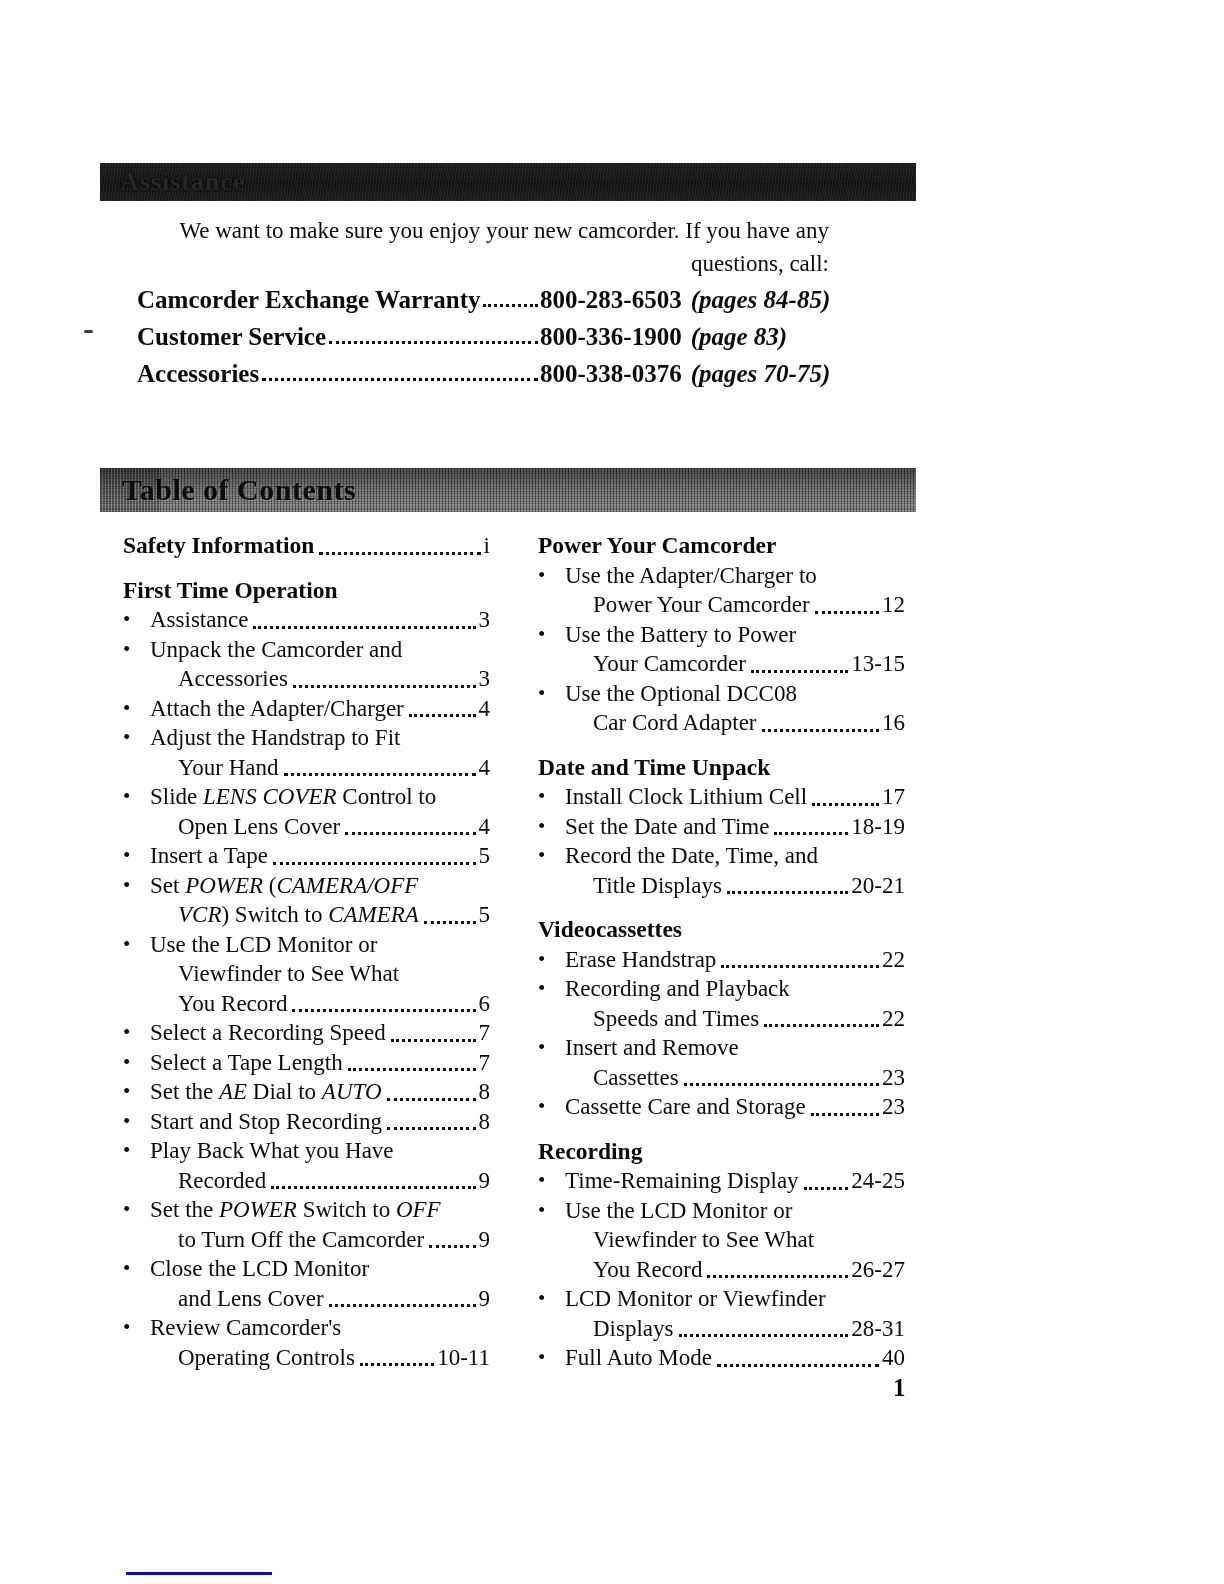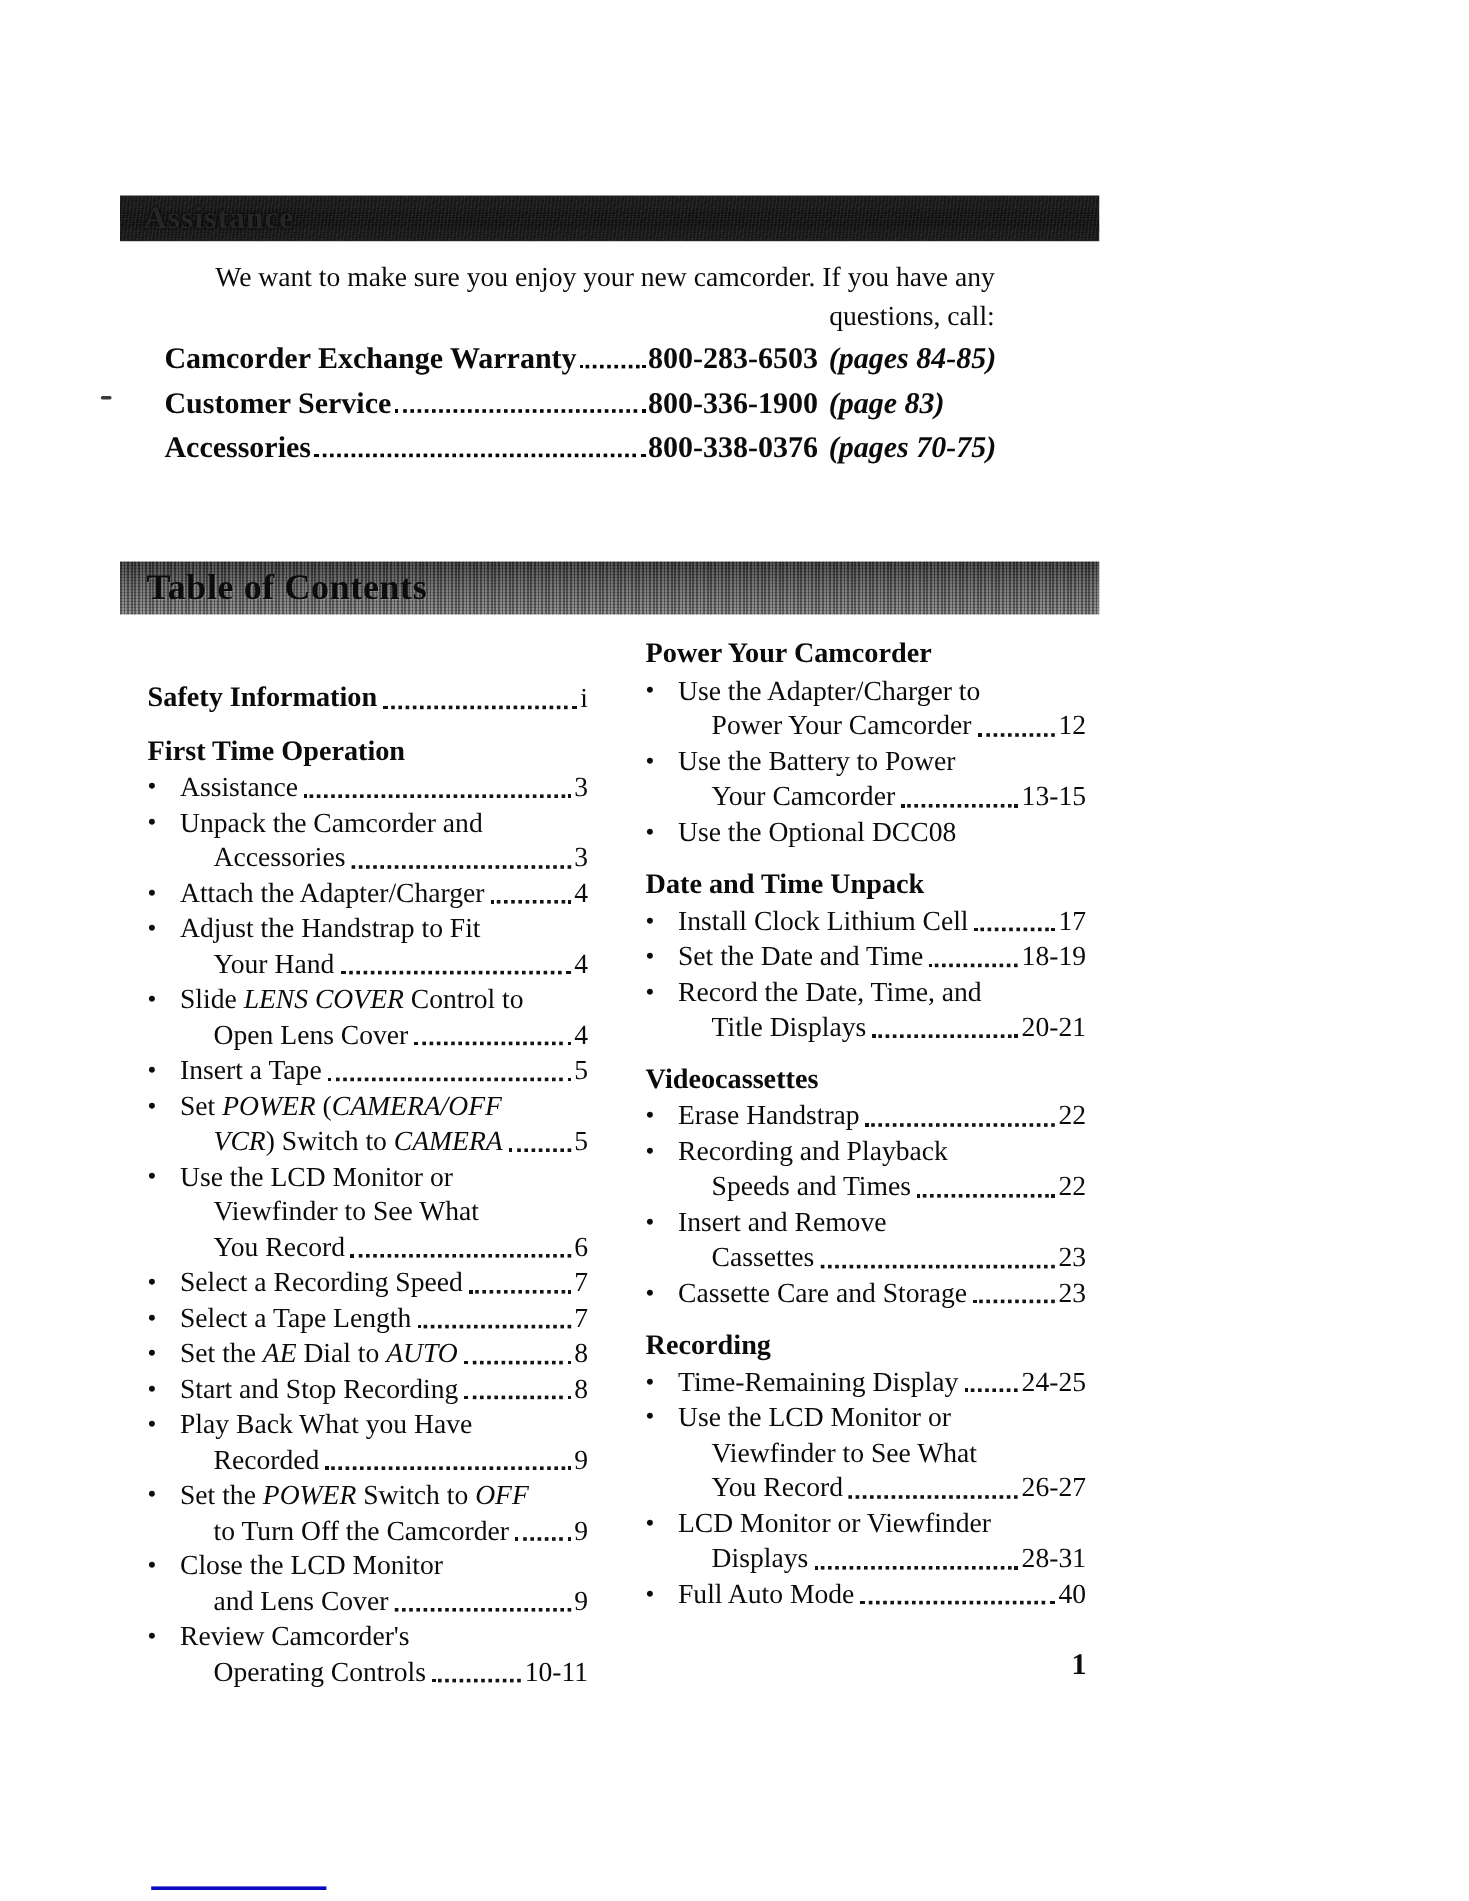--- a/index.html
+++ b/index.html
@@ -36,21 +36,21 @@
   .hl-lead{width:403px;flex:none;display:flex;align-items:flex-end;}
   .hl-dots{flex:1 1 auto;border-bottom:3.5px dotted #050505;margin:0 2px 7px 3px;}
   .hl-ref{font-style:italic;margin-left:9px;}
 
   
   .toc-columns{position:absolute;left:123px;top:531px;width:782px;
     display:flex;gap:48px;font-size:23px;}
   .toc-col{flex:1 1 0;min-width:0;}
   .toc-section + .toc-section{margin-top:15px;}
   .toc-title{font-weight:bold;font-size:23.5px;line-height:29.5px;}
-  .toc-title-row{display:flex;align-items:flex-end;line-height:29.5px;margin-top:36px;}
+  .toc-title-row{display:flex;align-items:flex-end;line-height:29.5px;}
   .toc-line{display:flex;align-items:flex-end;line-height:29.5px;}
   .bullet{flex:none;width:27px;font-size:21px;}
   .cont{padding-left:55px;}
   .toc-text{white-space:nowrap;}
   .leader{flex:1 1 auto;min-width:10px;border-bottom:3px dotted #131313;
     margin:0 3px 6px 5px;}
   .toc-page{flex:none;}
 
   
   .page-number{position:absolute;left:893px;top:1374px;
@@ -296,20 +296,25 @@
               <span class="toc-text">Your Camcorder</span>
               <span class="leader"></span>
               <span class="toc-page">13-15</span>
             </div>
           </div>
           <div class="toc-item">
             <div class="toc-line">
               <span class="bullet">•</span>
               <span class="toc-text">Use the Optional DCC08</span>
             </div>
+            <div class="toc-line cont">
+              <span class="toc-text">Car Cord Adapter</span>
+              <span class="leader"></span>
+              <span class="toc-page">16</span>
+            </div>
           </div>
         </div>
         <div class="toc-section">
           <div class="toc-title">Date and Time Unpack</div>
           <div class="toc-item">
             <div class="toc-line">
               <span class="bullet">•</span>
               <span class="toc-text">Install Clock Lithium Cell</span>
               <span class="leader"></span>
               <span class="toc-page">17</span>

